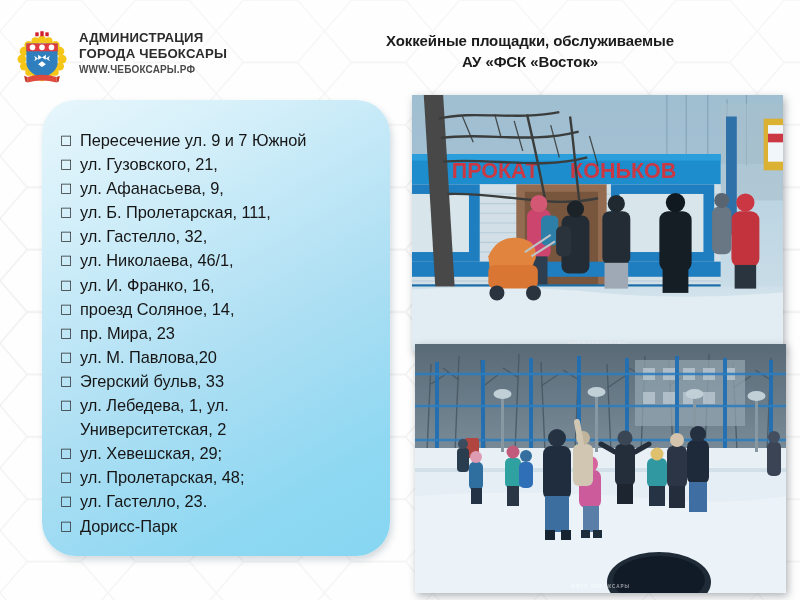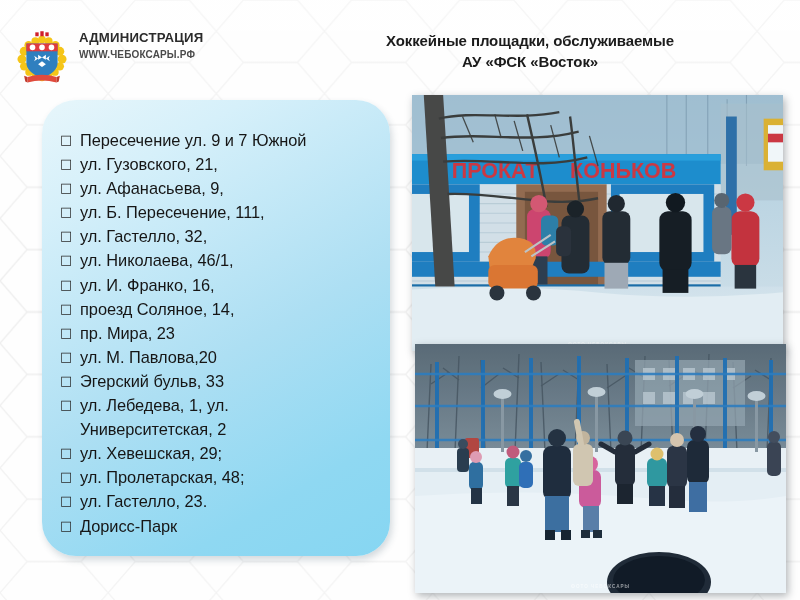--- a/index.html
+++ b/index.html
@@ -216,20 +216,21 @@
         <path d="M43,46 l7,5 l-7,4 z"></path>
         <path d="M57,46 l-7,5 l7,4 z"></path>
       </g>
 
       <path d="M24,86 Q50,78 76,86 L76,96 Q50,89 24,96 Z" fill="#e04a3c"></path>
       <path d="M24,86 L18,84 L20,94 L24,96 Z" fill="#c13a2c"></path>
       <path d="M76,86 L82,84 L80,94 L76,96 Z" fill="#c13a2c"></path>
     </svg>
     <div id="logo-text">
       <div class="logo-line1">АДМИНИСТРАЦИЯ</div>
+      <div class="logo-line2">ГОРОДА ЧЕБОКСАРЫ</div>
       <div class="logo-line3">WWW.ЧЕБОКСАРЫ.РФ</div>
     </div>
   </div>
 
   <div id="title">
     <span class="title-line">Хоккейные площадки, обслуживаемые</span>
     <span class="title-line">АУ «ФСК «Восток»</span>
   </div>
 
   <div id="list-panel">
@@ -241,21 +242,21 @@
         <li>
           <span class="bullet">□</span>
           <span class="item-text"> ул. Гузовского, 21,</span>
         </li>
         <li>
           <span class="bullet">□</span>
           <span class="item-text">ул. Афанасьева, 9,</span>
         </li>
         <li>
           <span class="bullet">□</span>
-          <span class="item-text">ул. Б. Пересечение, 111,</span>
+          <span class="item-text">ул. Б. Пролетарская, 111,</span>
         </li>
         <li>
           <span class="bullet">□</span>
           <span class="item-text">ул. Гастелло, 32,</span>
         </li>
         <li>
           <span class="bullet">□</span>
           <span class="item-text">ул. Николаева, 46/1,</span>
         </li>
         <li>

